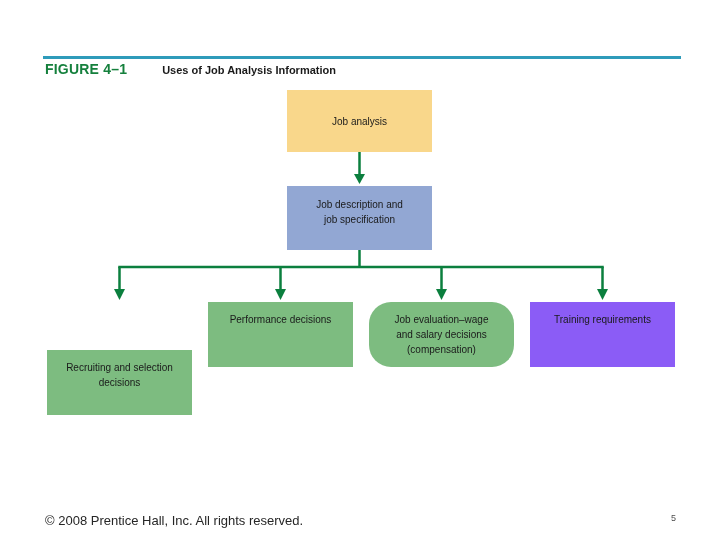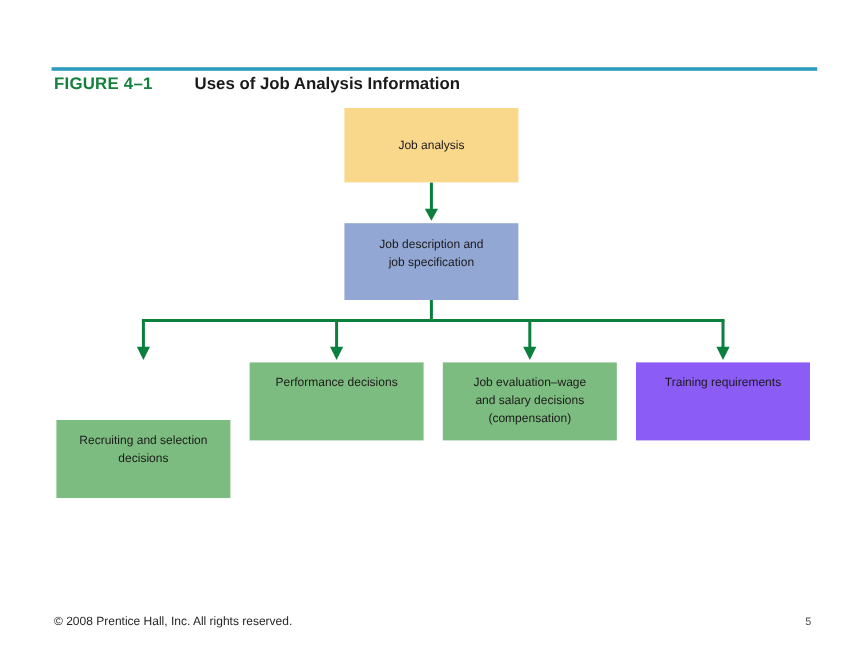--- a/index.html
+++ b/index.html
@@ -25,21 +25,21 @@
     align-items: baseline;
     gap: 35px;
     white-space: nowrap;
   }
   .figure-label {
     font-size: 14px;
     font-weight: bold;
     letter-spacing: 0.2px;
   }
   .slide-title {
-    font-size: 14px;
+    font-size: 11px;
     font-weight: bold;
     color: #1a1a1a;
   }
   .header-rule {
     position: absolute;
     left: 43px;
     top: 56px;
     width: 638px;
     height: 3px;
   }
@@ -90,21 +90,21 @@
   .leaf-0 { left: 47px; }
   .leaf-1 { left: 208px; }
   .leaf-2 { left: 369px; }
   .leaf-3 { left: 530px; }
 
   
   .footer-copyright {
     position: absolute;
     left: 45px;
     top: 513px;
-    font-size: 10px;
+    font-size: 13px;
     color: #262626;
   }
   .page-number {
     position: absolute;
     right: 44px;
     top: 513px;
     font-size: 9px;
     color: #4d4d4d;
   }
 </style>
@@ -152,21 +152,21 @@
 
   <div class="node leaf leaf-0" style="background-color: rgb(125, 188, 128); margin-top: 48px;">
     <span>Recruiting and selection
 decisions</span>
   </div>
 
   <div class="node leaf leaf-1" style="background-color: rgb(125, 188, 128);">
     <span>Performance decisions</span>
   </div>
 
-  <div class="node leaf leaf-2" style="background-color: rgb(125, 188, 128);">
+  <div class="node leaf leaf-2" style="background-color: rgb(125, 188, 128); border-radius: 22px;">
     <span>Job evaluation–wage
 and salary decisions
 (compensation)</span>
   </div>
 
   <div class="node leaf leaf-3" style="background-color: #8b5cf6;">
     <span>Training requirements</span>
   </div>
 
   <div class="footer-copyright">© 2008 Prentice Hall, Inc. All rights reserved.</div>

